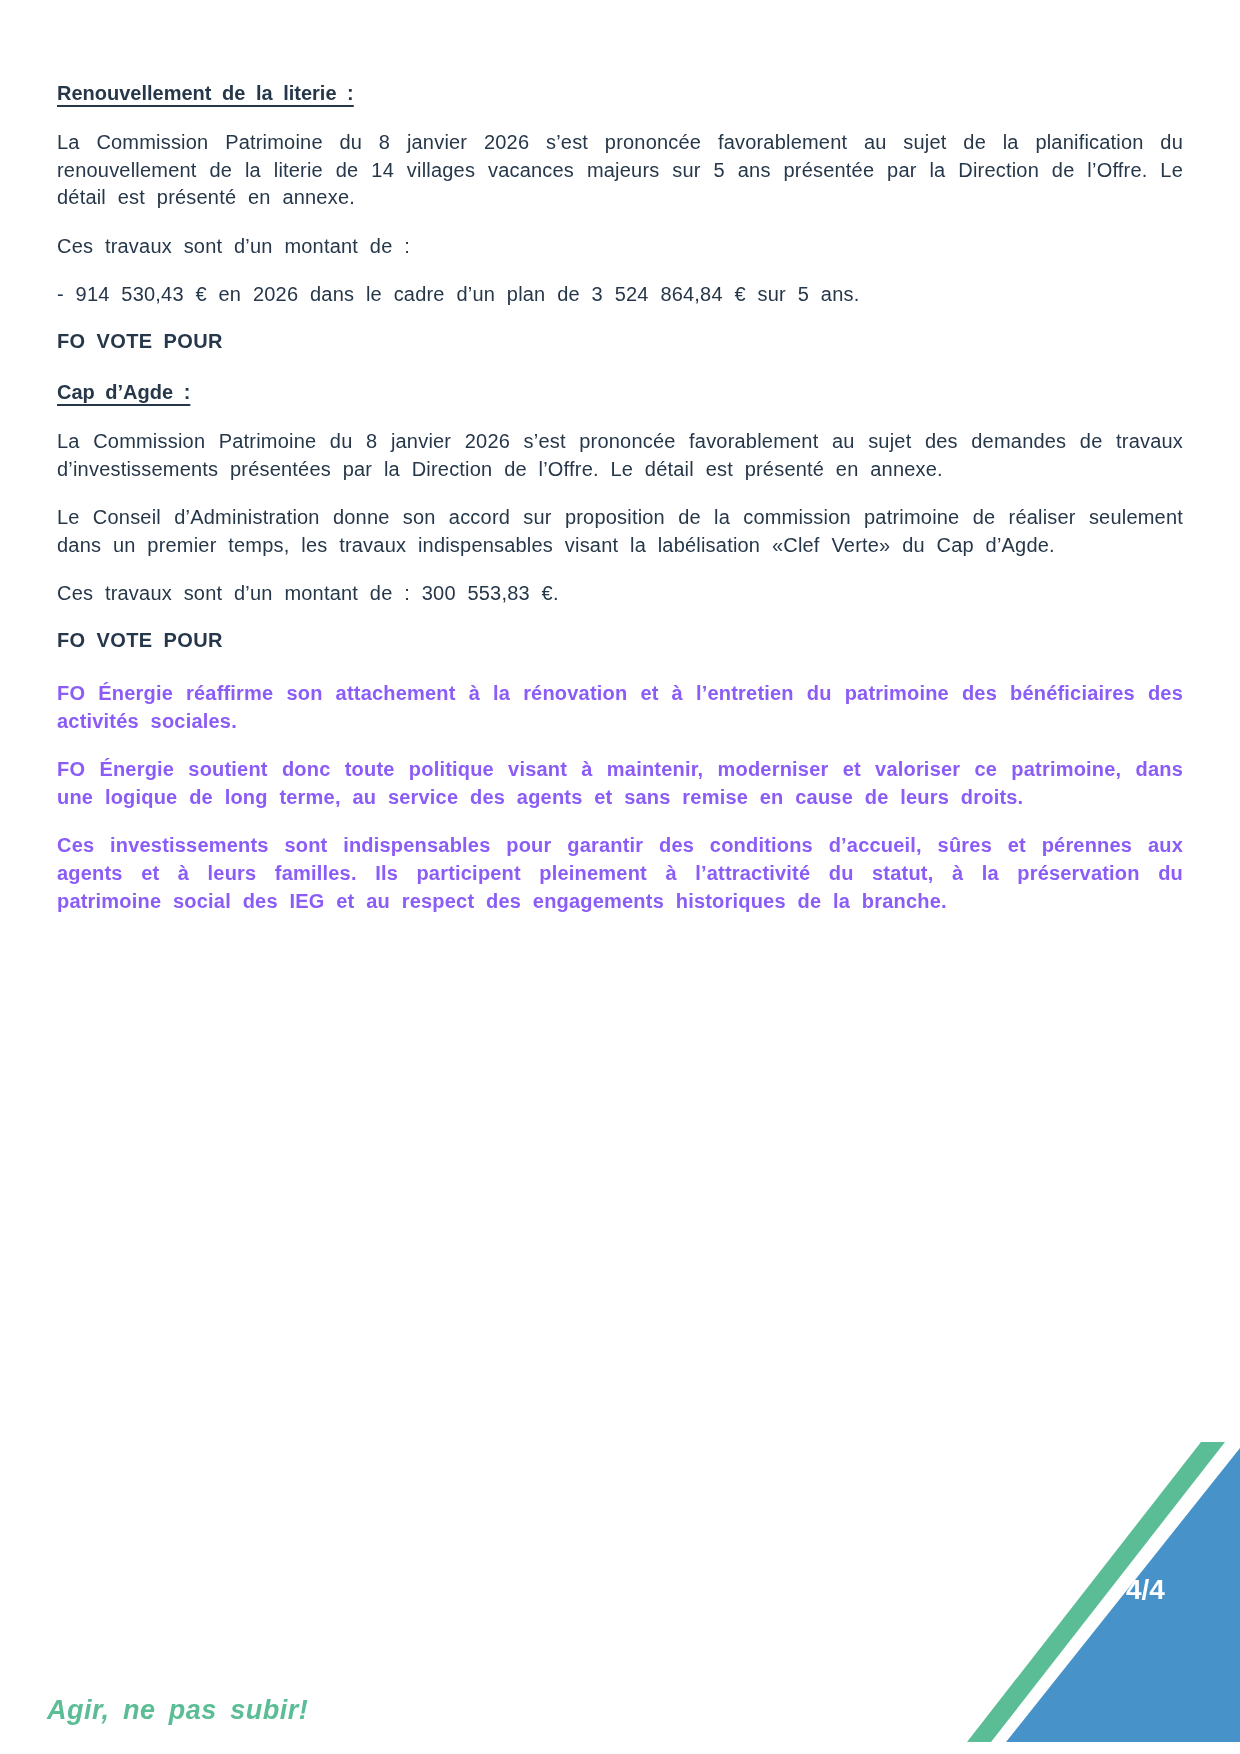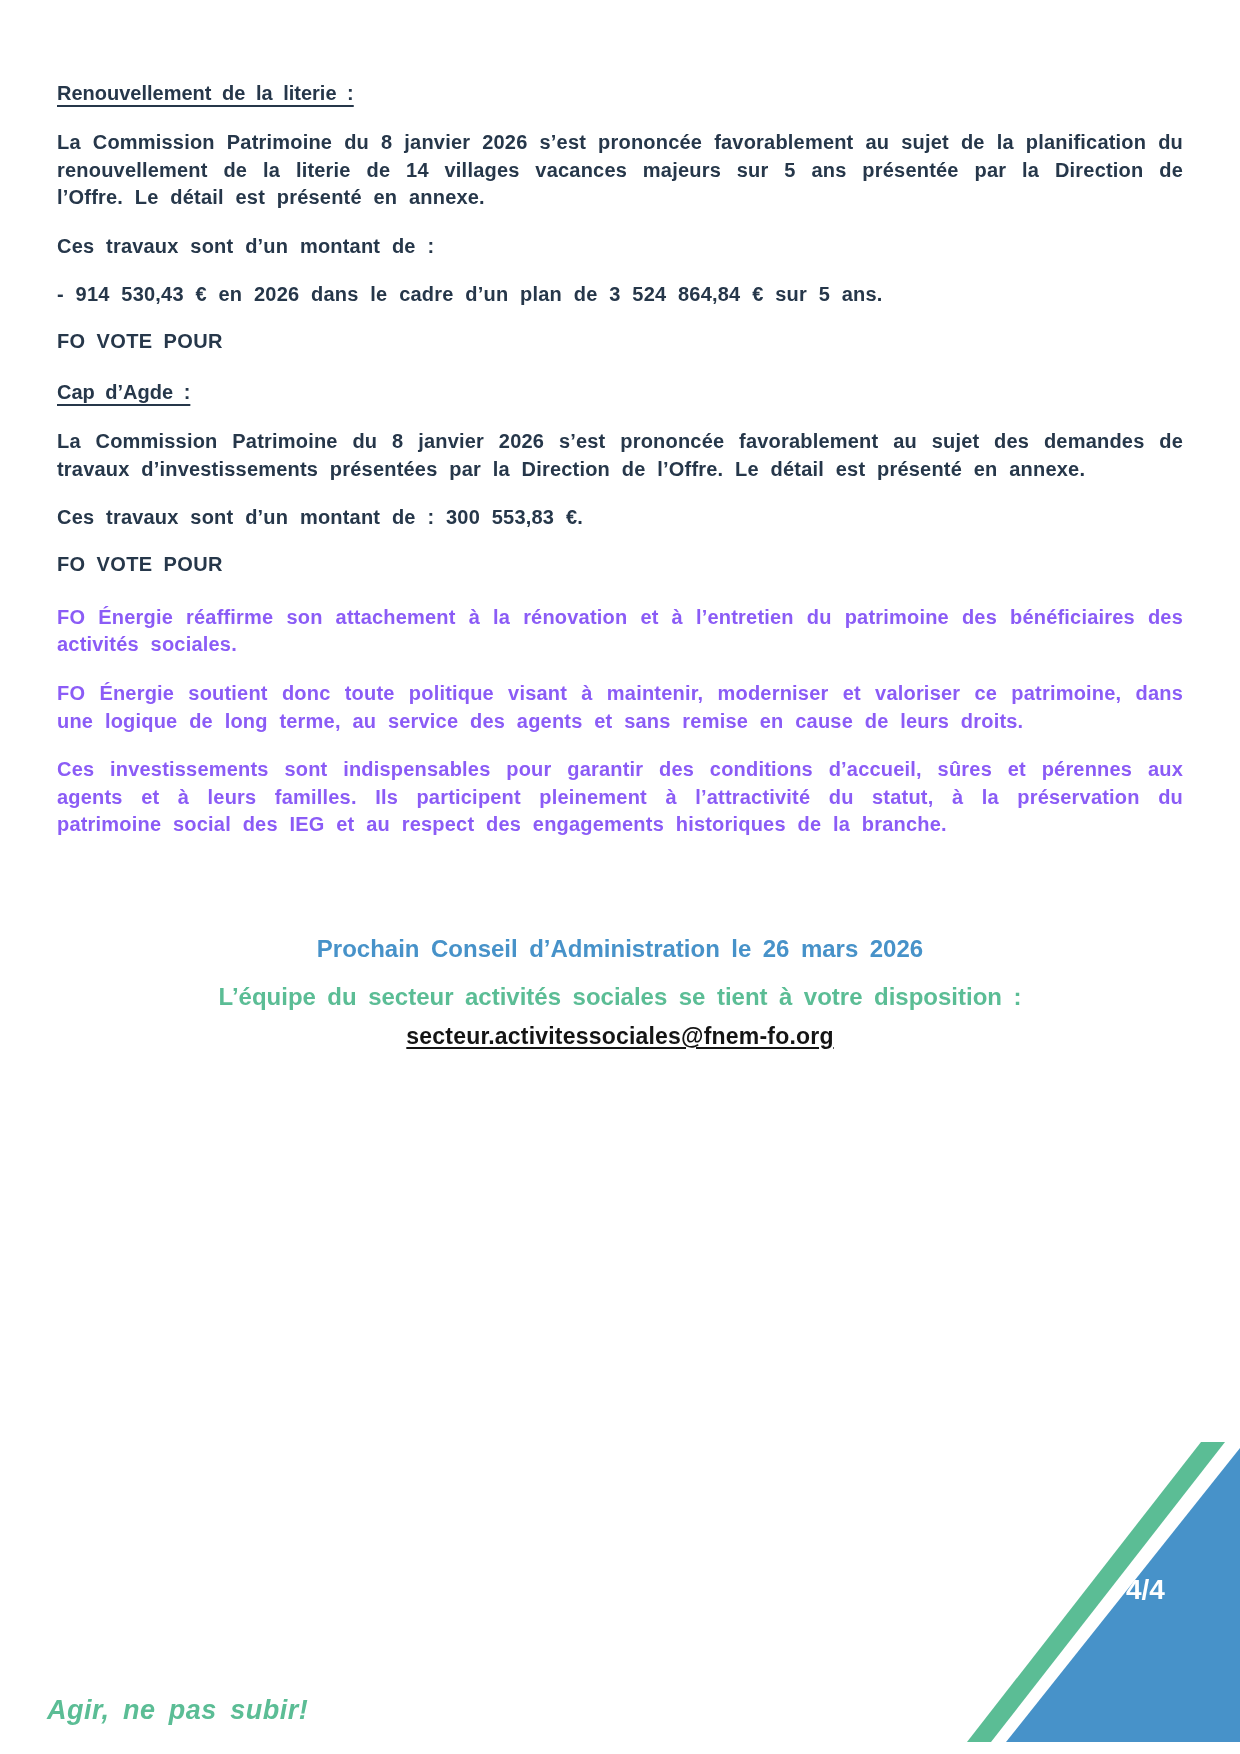--- a/index.html
+++ b/index.html
@@ -34,21 +34,20 @@
     word-spacing: 0.25em;
   }
   .body-p {
     font-size: 20px;
     line-height: 1.38;
     text-align: justify;
     word-spacing: 0.3em;
     letter-spacing: 0.2px;
     margin: 0 0 21px 0;
     color: #26374a;
-    font-weight: bold;
   }
   .vote {
     font-size: 20px;
     font-weight: bold;
     letter-spacing: 0.4px;
     word-spacing: 0.25em;
     margin: 4px 0 28px 0;
     color: #26374a;
   }
   .blue-p { color: #8b5cf6; font-weight: bold; }
@@ -126,32 +125,28 @@
   <main class="content">
 
     <h2 class="h-underline">Renouvellement de la literie :</h2>
     <p class="body-p">La Commission Patrimoine du 8 janvier 2026 s’est prononcée favorablement au sujet de la planification du renouvellement de la literie de 14 villages vacances majeurs sur 5 ans présentée par la Direction de l’Offre. Le détail est présenté en annexe.</p>
     <p class="body-p">Ces travaux sont d’un montant de :</p>
     <p class="body-p">- 914 530,43 € en 2026 dans le cadre d’un plan de 3 524 864,84 € sur 5 ans.</p>
     <p class="vote">FO VOTE POUR</p>
 
     <h2 class="h-underline">Cap d’Agde :</h2>
     <p class="body-p">La Commission Patrimoine du 8 janvier 2026 s’est prononcée favorablement au sujet des demandes de travaux d’investissements présentées par la Direction de l’Offre. Le détail est présenté en annexe.</p>
+    <p class="body-p">Le Conseil d’Administration donne son accord sur proposition de la commission patrimoine de réaliser seulement dans un premier temps, les travaux indispensables visant la labélisation «Clef Verte» du Cap d’Agde.</p>
     <p class="body-p">Ces travaux sont d’un montant de : 300 553,83 €.</p>
     <p class="vote">FO VOTE POUR</p>
 
     <p class="body-p blue-p">FO Énergie réaffirme son attachement à la rénovation et à l’entretien du patrimoine des bénéficiaires des activités sociales.</p>
     <p class="body-p blue-p">FO Énergie soutient donc toute politique visant à maintenir, moderniser et valoriser ce patrimoine, dans une logique de long terme, au service des agents et sans remise en cause de leurs droits.</p>
     <p class="body-p blue-p">Ces investissements sont indispensables pour garantir des conditions d’accueil, sûres et pérennes aux agents et à leurs familles. Ils participent pleinement à l’attractivité du statut, à la préservation du patrimoine social des IEG et au respect des engagements historiques de la branche.</p>
 
-    <div class="center-block">
-      <p class="next-meeting">Prochain Conseil d’Administration le 26 mars 2026</p>
-      <p class="team-line">L’équipe du secteur activités sociales se tient à votre disposition :</p>
-      <p class="email-line"><span class="email">secteur.activitessociales@fnem-fo.org</span></p>
-    </div>
 
   </main>
 
   <div class="slogan">Agir, ne pas subir!</div>
 
   <div class="corner">
     <div class="corner-green"></div>
     <div class="corner-blue"></div>
     <div class="page-num">4/4</div>
   </div>

